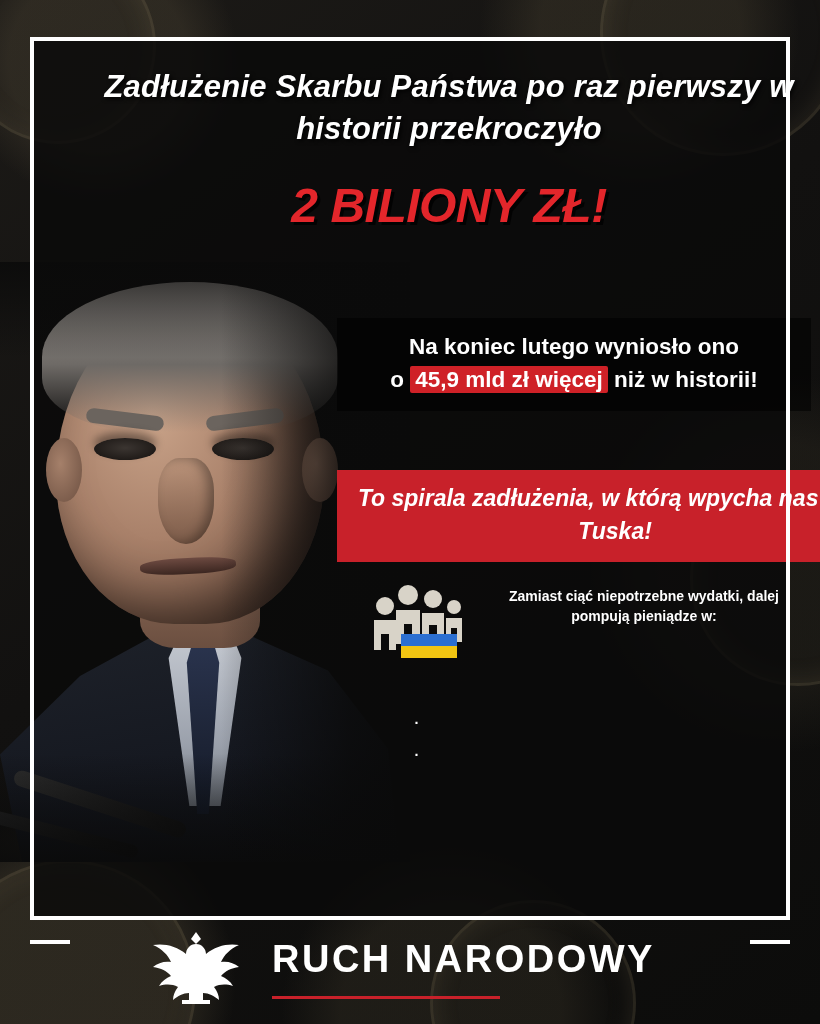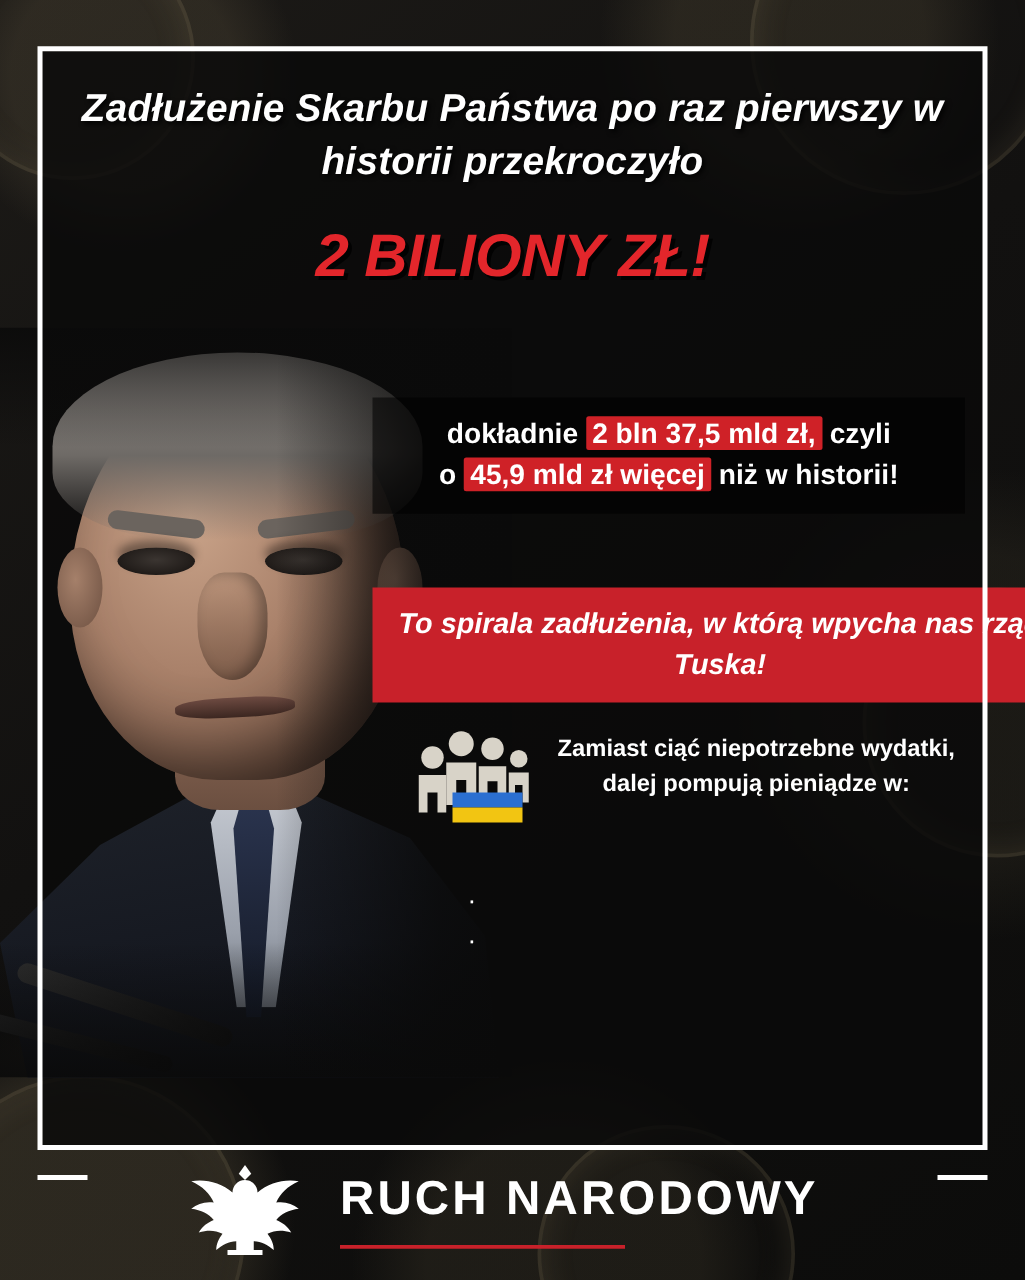--- a/index.html
+++ b/index.html
@@ -203,21 +203,21 @@
   }
   .p-fade {
     position: absolute;
     inset: 0;
     background:
       linear-gradient(to right, rgba(10,10,10,0) 55%, rgba(10,10,10,0.82) 86%, rgba(10,10,10,0.97) 100%),
       linear-gradient(to bottom, rgba(10,10,10,0.85) 0%, rgba(10,10,10,0) 16%, rgba(10,10,10,0) 82%, rgba(10,10,10,0.9) 100%);
   }
 
   
-  .content { position: absolute; inset: 0; z-index: 5; }
+  .content { position: absolute; inset: 0; z-index: 5; margin-left: 39px; }
 
   .headline {
     position: absolute;
     left: 60px;
     top: 66px;
     width: 700px;
     text-align: center;
     font-size: 31px;
     line-height: 1.34;
     font-weight: bold;
@@ -274,21 +274,21 @@
     font-style: italic;
     line-height: 1.44;
   }
 
   .mid-text {
     position: absolute;
     left: 440px;
     top: 586px;
     width: 330px;
     text-align: center;
-    font-size: 19px;
+    font-size: 14px;
     font-weight: bold;
     line-height: 1.45;
   }
 
   .bullets {
     position: absolute;
     left: 374px;
     top: 706px;
     width: 400px;
     font-size: 21px;
@@ -381,21 +381,21 @@
   <div class="frame"></div>
 
   <div class="content">
 
     <div class="headline">Zadłużenie Skarbu Państwa po raz pierwszy w historii przekroczyło</div>
 
     <div class="bigline">2 BILIONY ZŁ!</div>
 
     <div class="stat-block">
       <div>
-        <span>dokładnie </span><span class="hl">2 bln 37,5 mld zł,</span><span> czyli</span>
+        <span>Na koniec lutego wyniosło ono</span>
       </div>
       <div>
         <span>o </span><span class="hl">45,9 mld zł więcej</span><span> niż w historii!</span>
       </div>
     </div>
 
     <div class="red-band">To  spirala zadłużenia, w którą wpycha nas rząd Tuska!</div>
 
     <svg class="family-icon" viewBox="0 0 110 86">
       <g fill="#d8d3c8">

